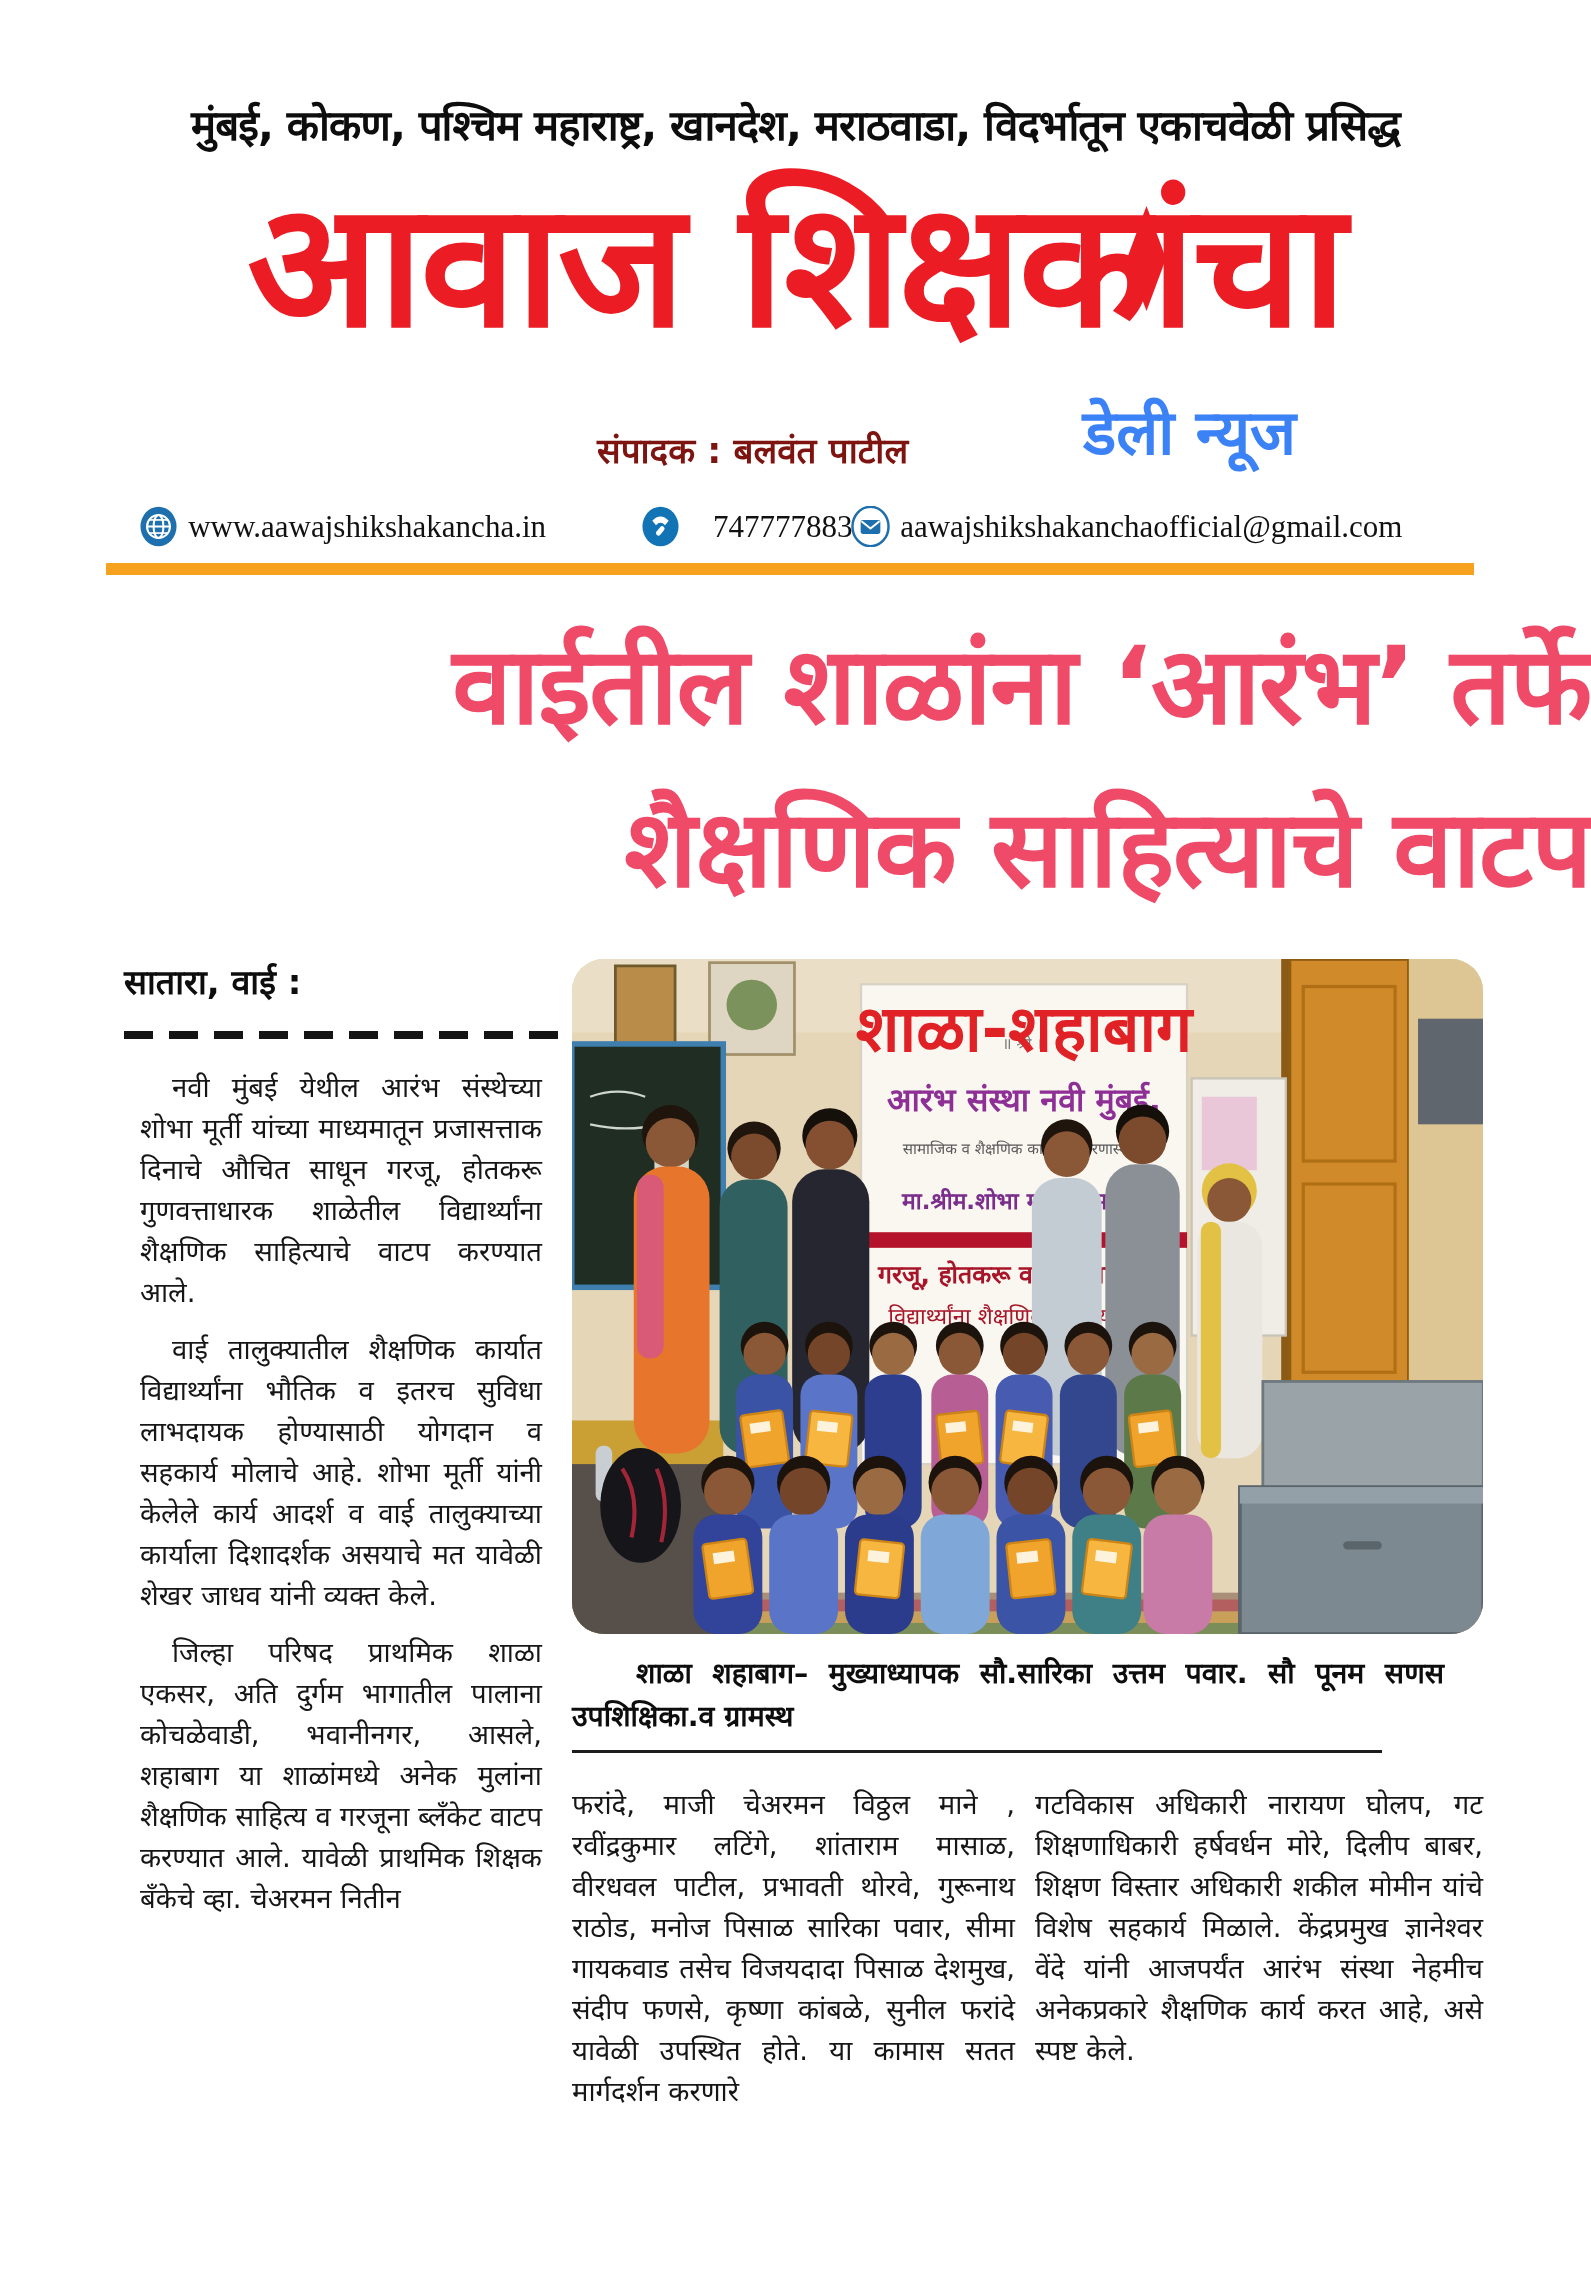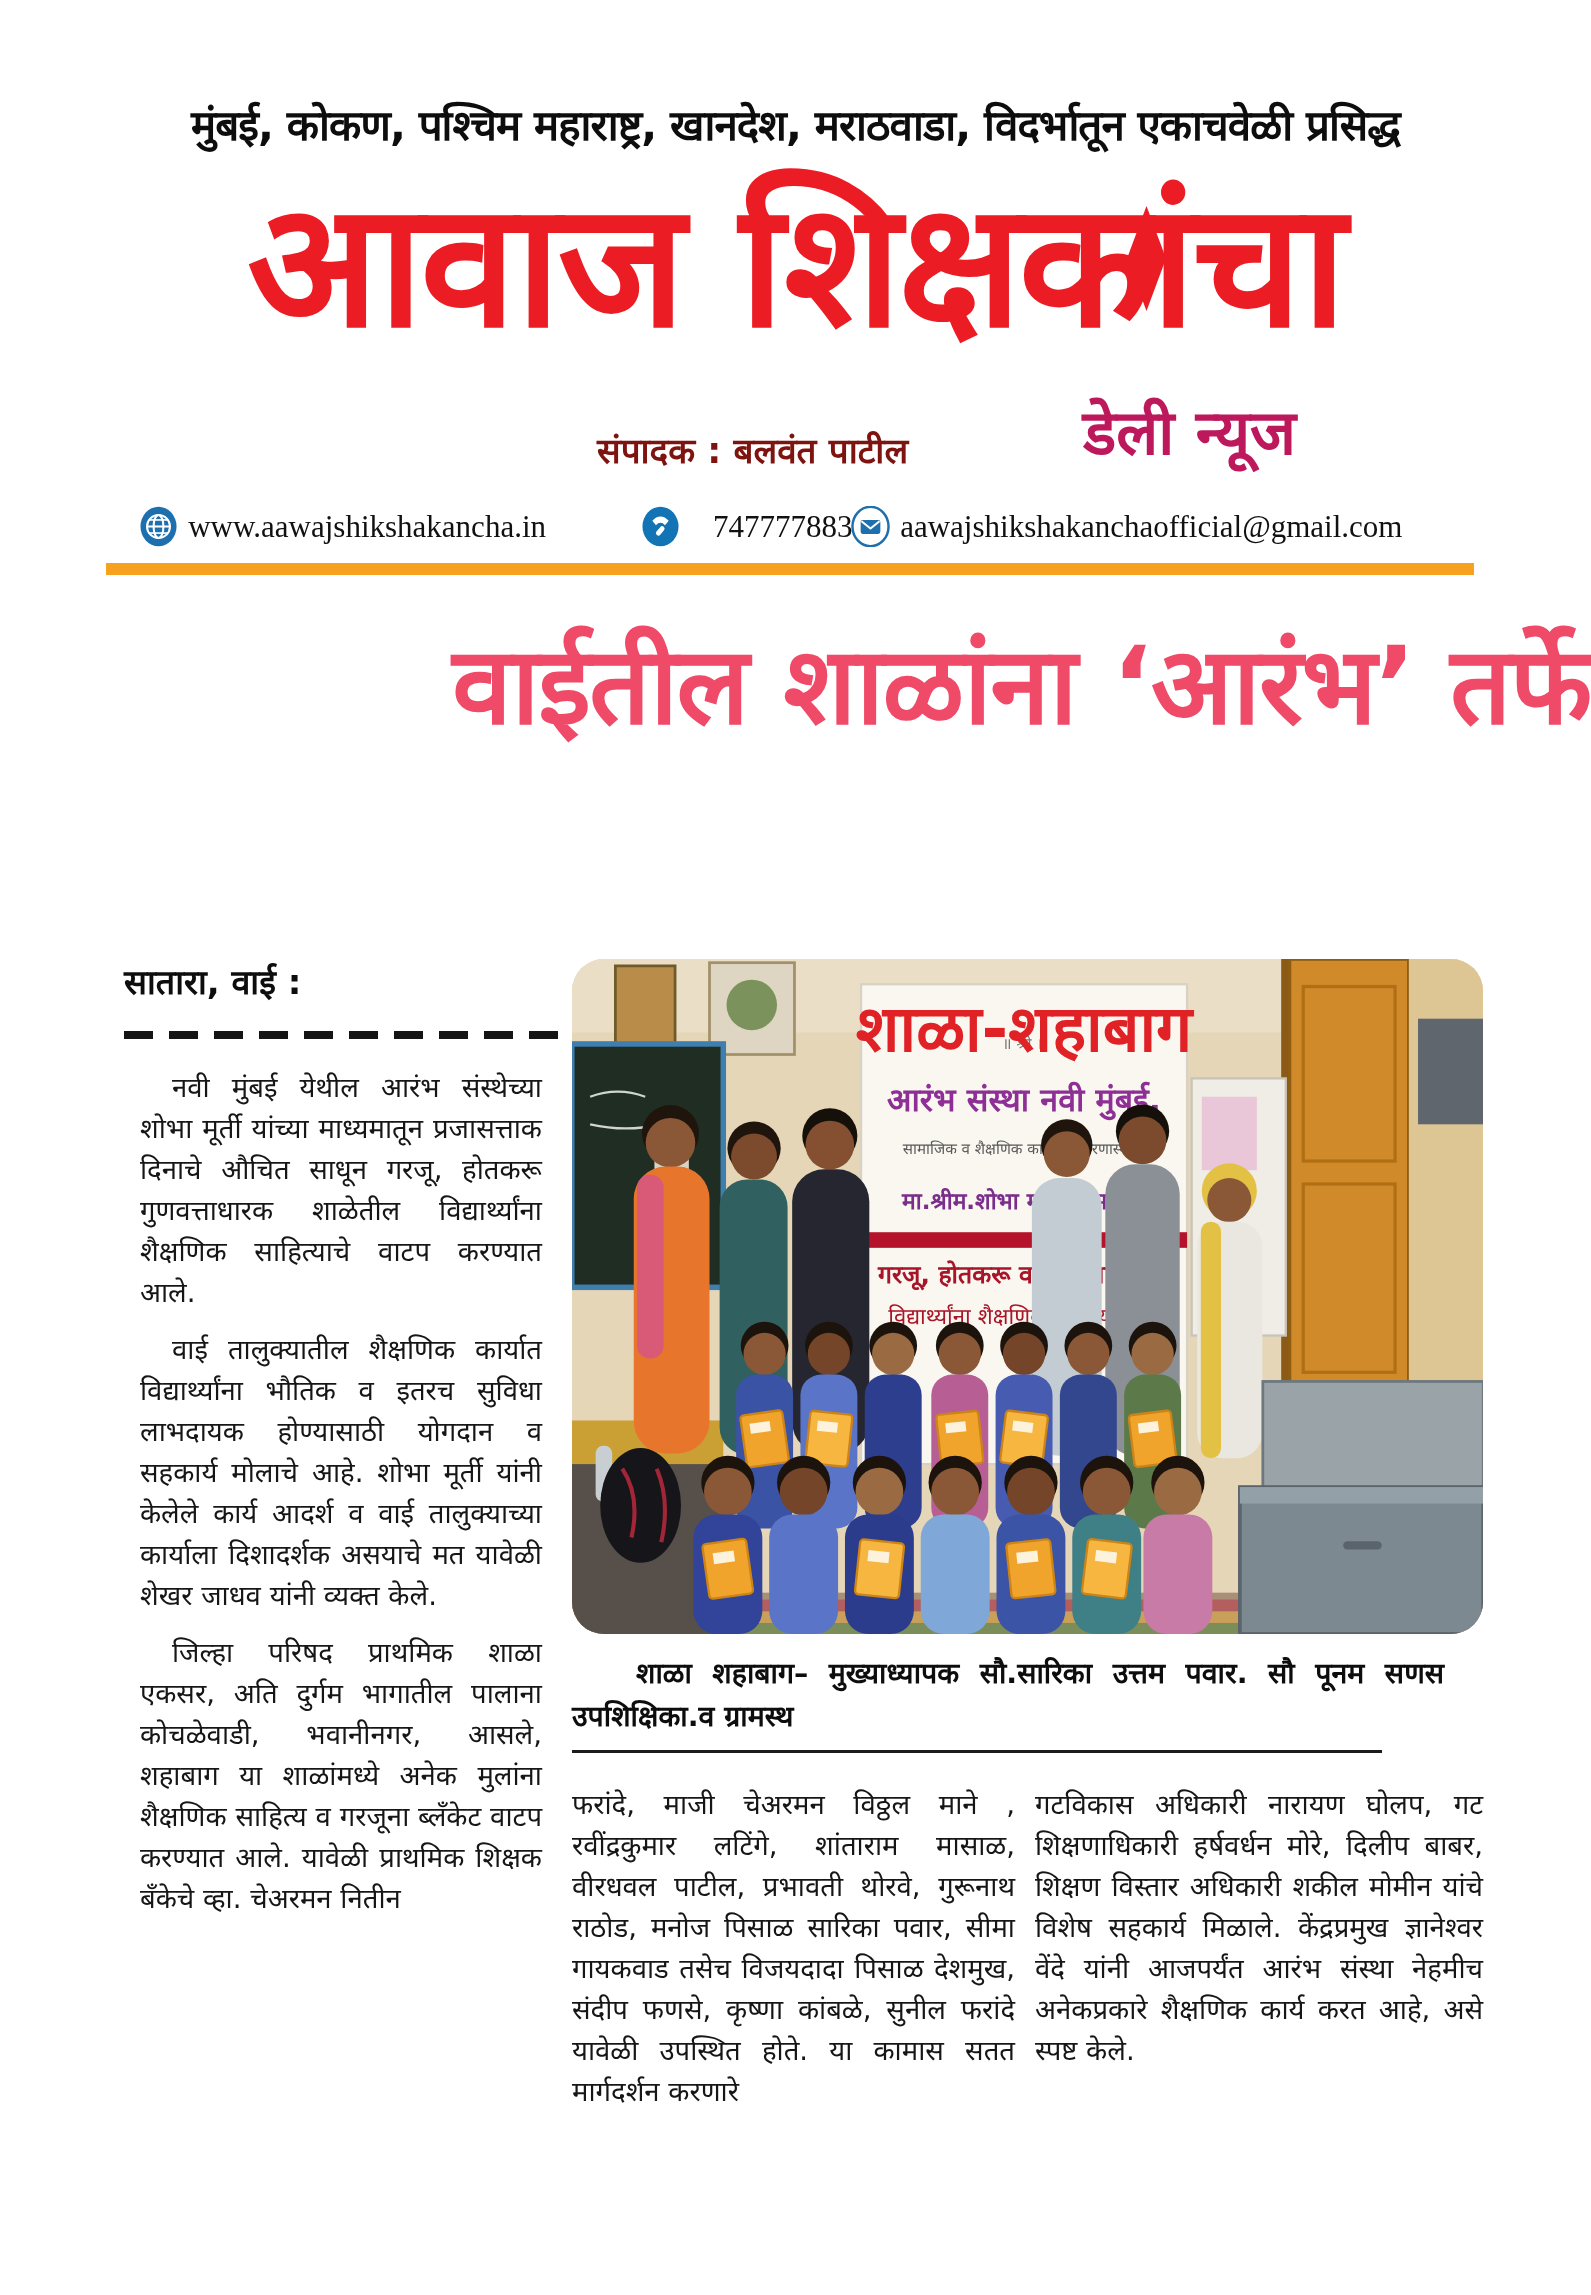--- a/index.html
+++ b/index.html
@@ -6,21 +6,21 @@
   html,body { width:1591px; height:2493px; overflow:hidden; }
   body { position:relative; background:#ffffff; font-family:"DejaVu Sans", sans-serif; color:#1a1a1a; }
   .abs { position:absolute; }
 
   
   .tagline { top:95px; left:0; right:0; text-align:center; font-size:42px; font-weight:700; color:#0d0d0d; letter-spacing:-0.9px; }
   .masthead { top:180px; left:0; right:0; text-align:center; font-size:172px; line-height:1.0; font-weight:700; color:#ec1c24; letter-spacing:-2.8px; }
   .diamond { left:1127px; top:206px; width:39px; height:105px; background:#ec1c24;
              clip-path:polygon(50% 0,100% 50%,50% 100%,0 50%); }
   .editor { top:426px; left:597px; font-size:35px; font-weight:700; color:#7e1410; }
-  .edition { top:388px; left:1083px; font-size:62px; font-weight:700; color:#be185d; }
+  .edition { top:388px; left:1083px; font-size:62px; font-weight:700; color:#3b82f6; }
 
   .contact { top:506px; display:flex; align-items:center; gap:9.2px; font-family:"Liberation Serif", serif; font-size:31px; color:#111; }
   .contact.c1 { left:138px; } .contact.c2 { left:640px;gap:32px; } .contact.c3 { left:850px; }
   .cicon { width:41px; height:41px; flex:0 0 auto; display:block; }
 
   .orange-bar { top:563px; left:106px; width:1368px; height:11.5px; background:#f6a21e; }
 
   
   .headline { top:605px; left:0; right:0; text-align:right; color:#ef4a68; font-weight:700; font-size:107px; line-height:1.52; letter-spacing:-1.4px; white-space:nowrap; }
 
@@ -85,20 +85,21 @@
           <path d="M28 37 L50 55 L72 37" fill="none" stroke="#fff" stroke-width="5"></path>
         </svg>
     </span>
     <span>aawajshikshakanchaofficial@gmail.com</span>
   </div>
 
   <div class="abs orange-bar"></div>
 
   <div class="abs headline">
     <div>वाईतील शाळांना ‘आरंभ’ तर्फे</div>
+    <div>शैक्षणिक साहित्याचे वाटप</div>
   </div>
 
   <div class="abs col-left bodytext">
     <div class="byline">
       <div>सातारा, वाई :</div>
     </div>
     <div class="dashes"></div>
     <p>नवी मुंबई येथील आरंभ संस्थेच्या शोभा मूर्ती यांच्या माध्यमातून प्रजासत्ताक दिनाचे औचित साधून गरजू, होतकरू गुणवत्ताधारक शाळेतील विद्यार्थ्यांना शैक्षणिक साहित्याचे वाटप करण्यात आले.</p>
     <p>वाई तालुक्यातील शैक्षणिक कार्यात विद्यार्थ्यांना भौतिक व इतरच सुविधा लाभदायक होण्यासाठी योगदान व सहकार्य मोलाचे आहे. शोभा मूर्ती यांनी केलेले कार्य आदर्श व वाई तालुक्याच्या कार्याला दिशादर्शक असयाचे मत यावेळी शेखर जाधव यांनी व्यक्त केले.</p>
     <p>जिल्हा परिषद प्राथमिक शाळा एकसर, अति दुर्गम भागातील पालाना कोचळेवाडी, भवानीनगर, आसले, शहाबाग या शाळांमध्ये अनेक मुलांना शैक्षणिक साहित्य व गरजूना ब्लॅंकेट वाटप करण्यात आले. यावेळी प्राथमिक शिक्षक बँकेचे व्हा. चेअरमन नितीन</p>

